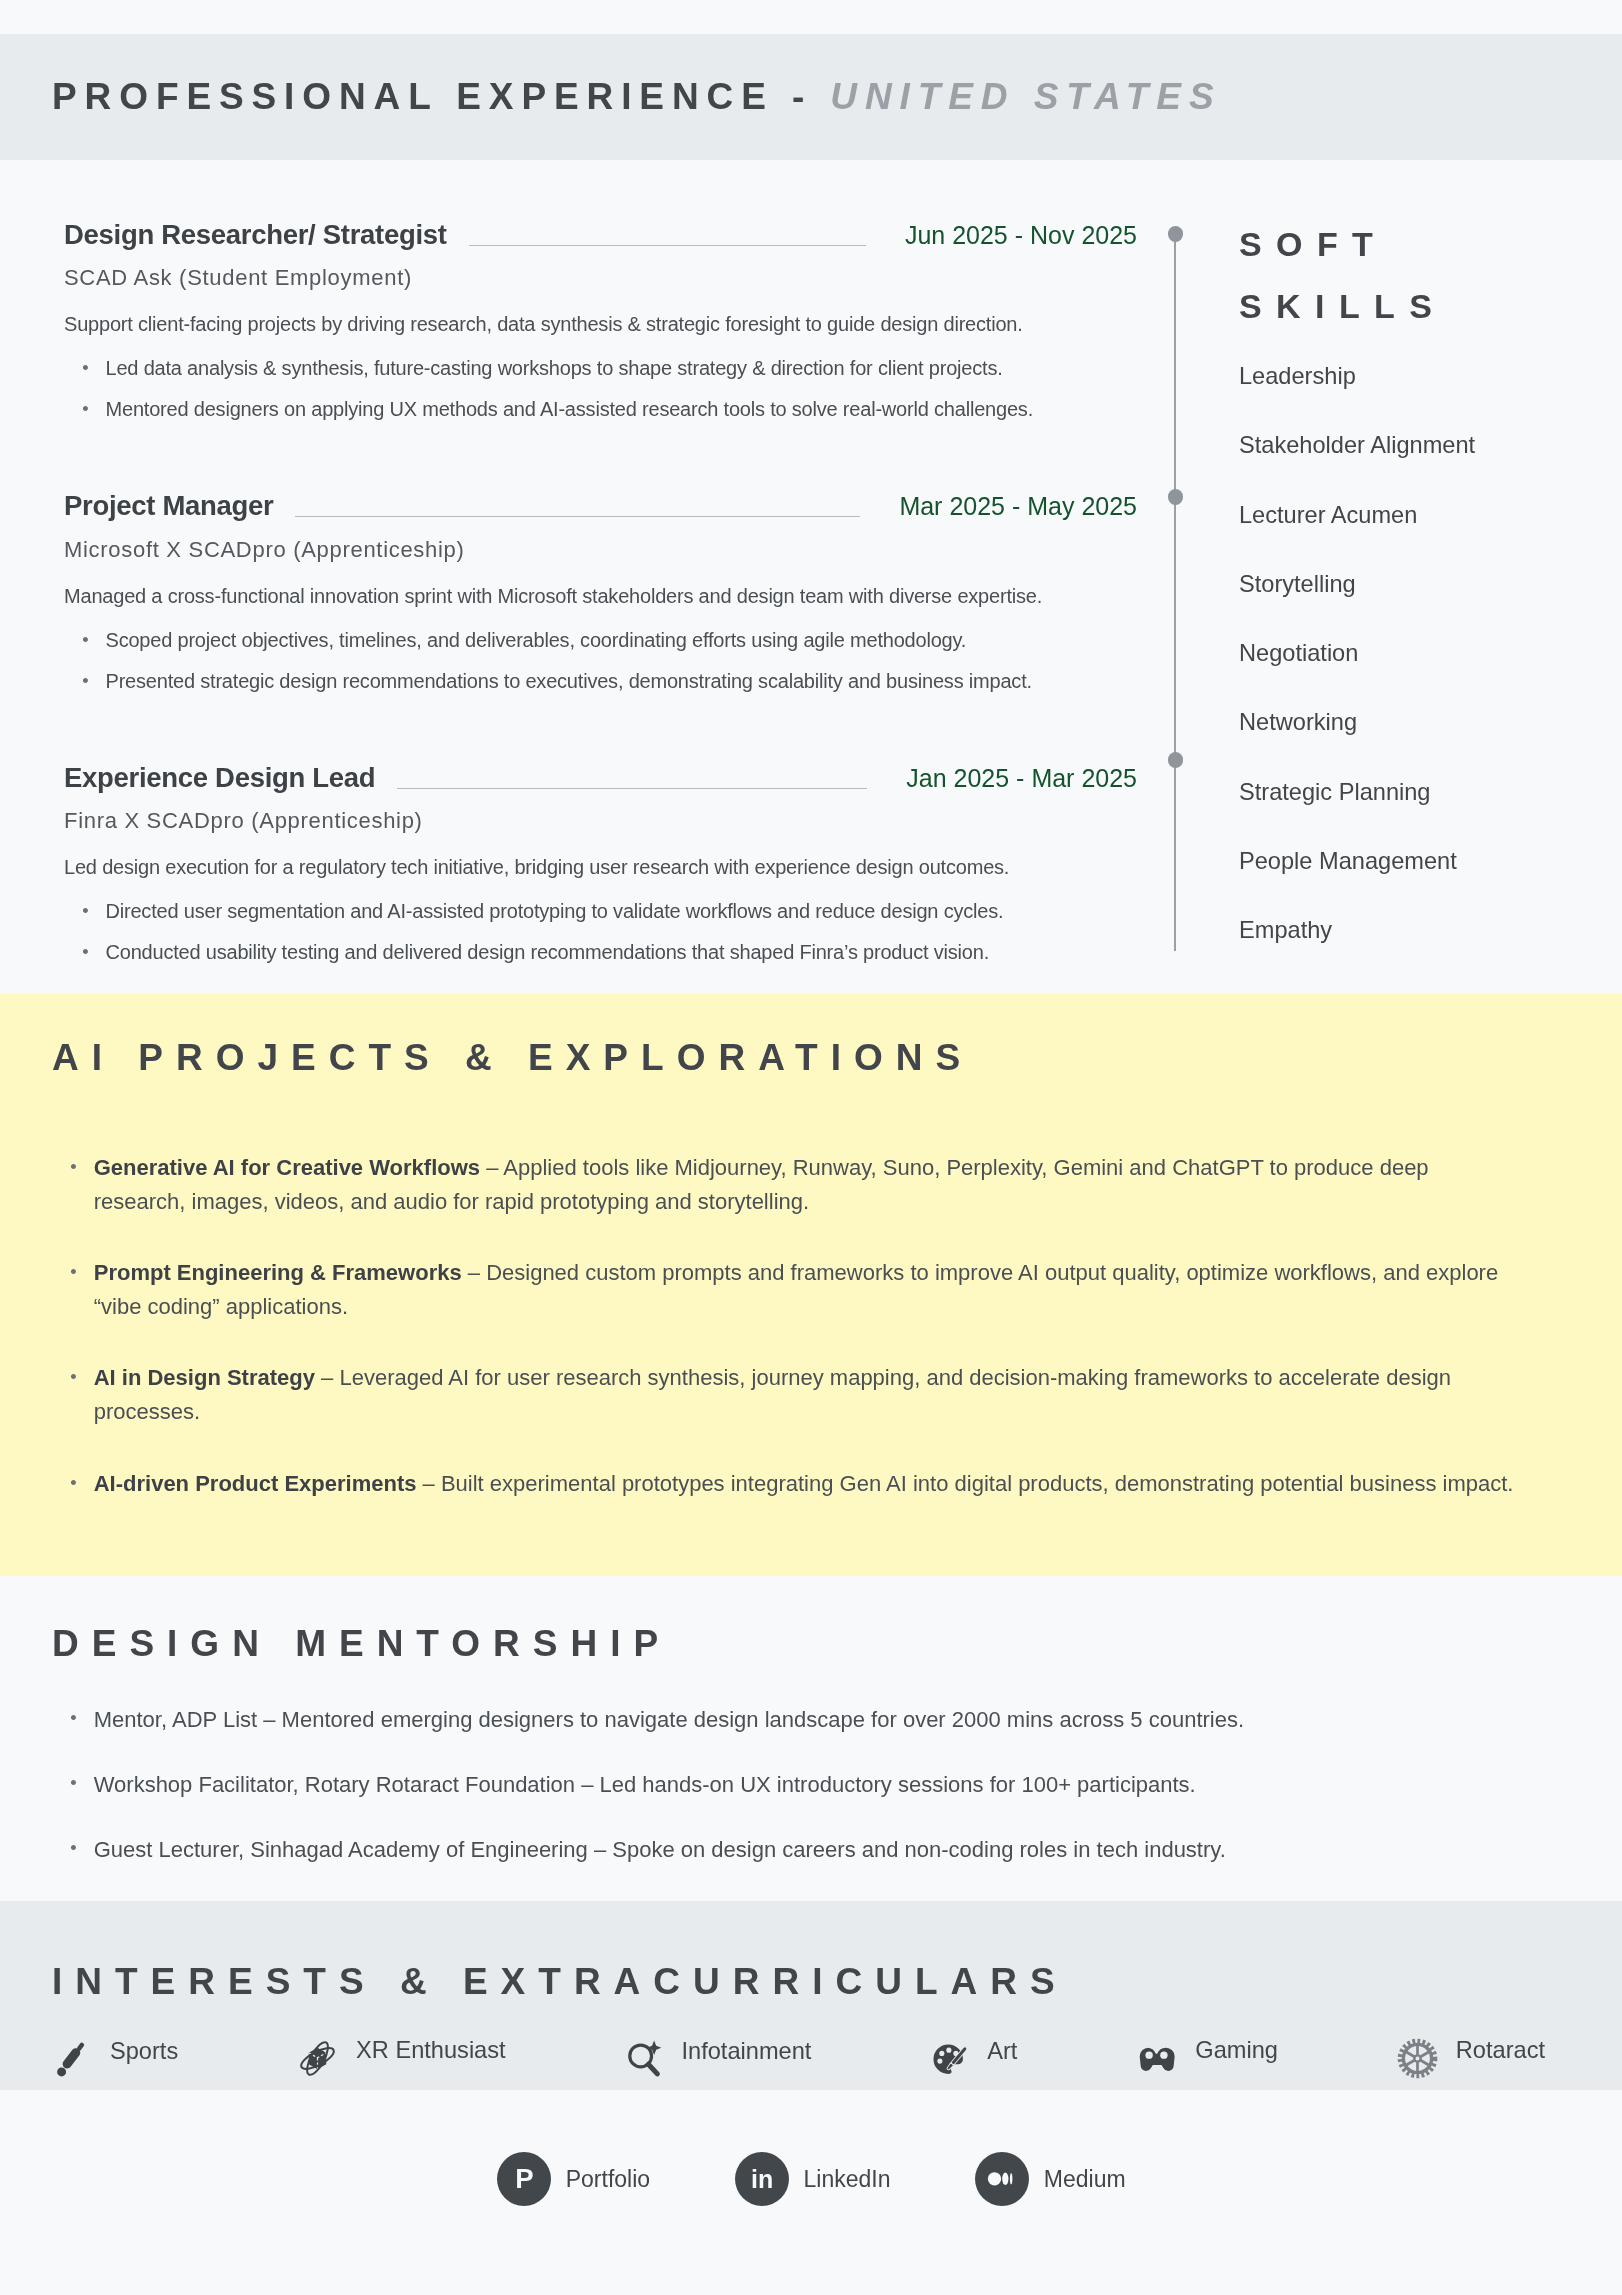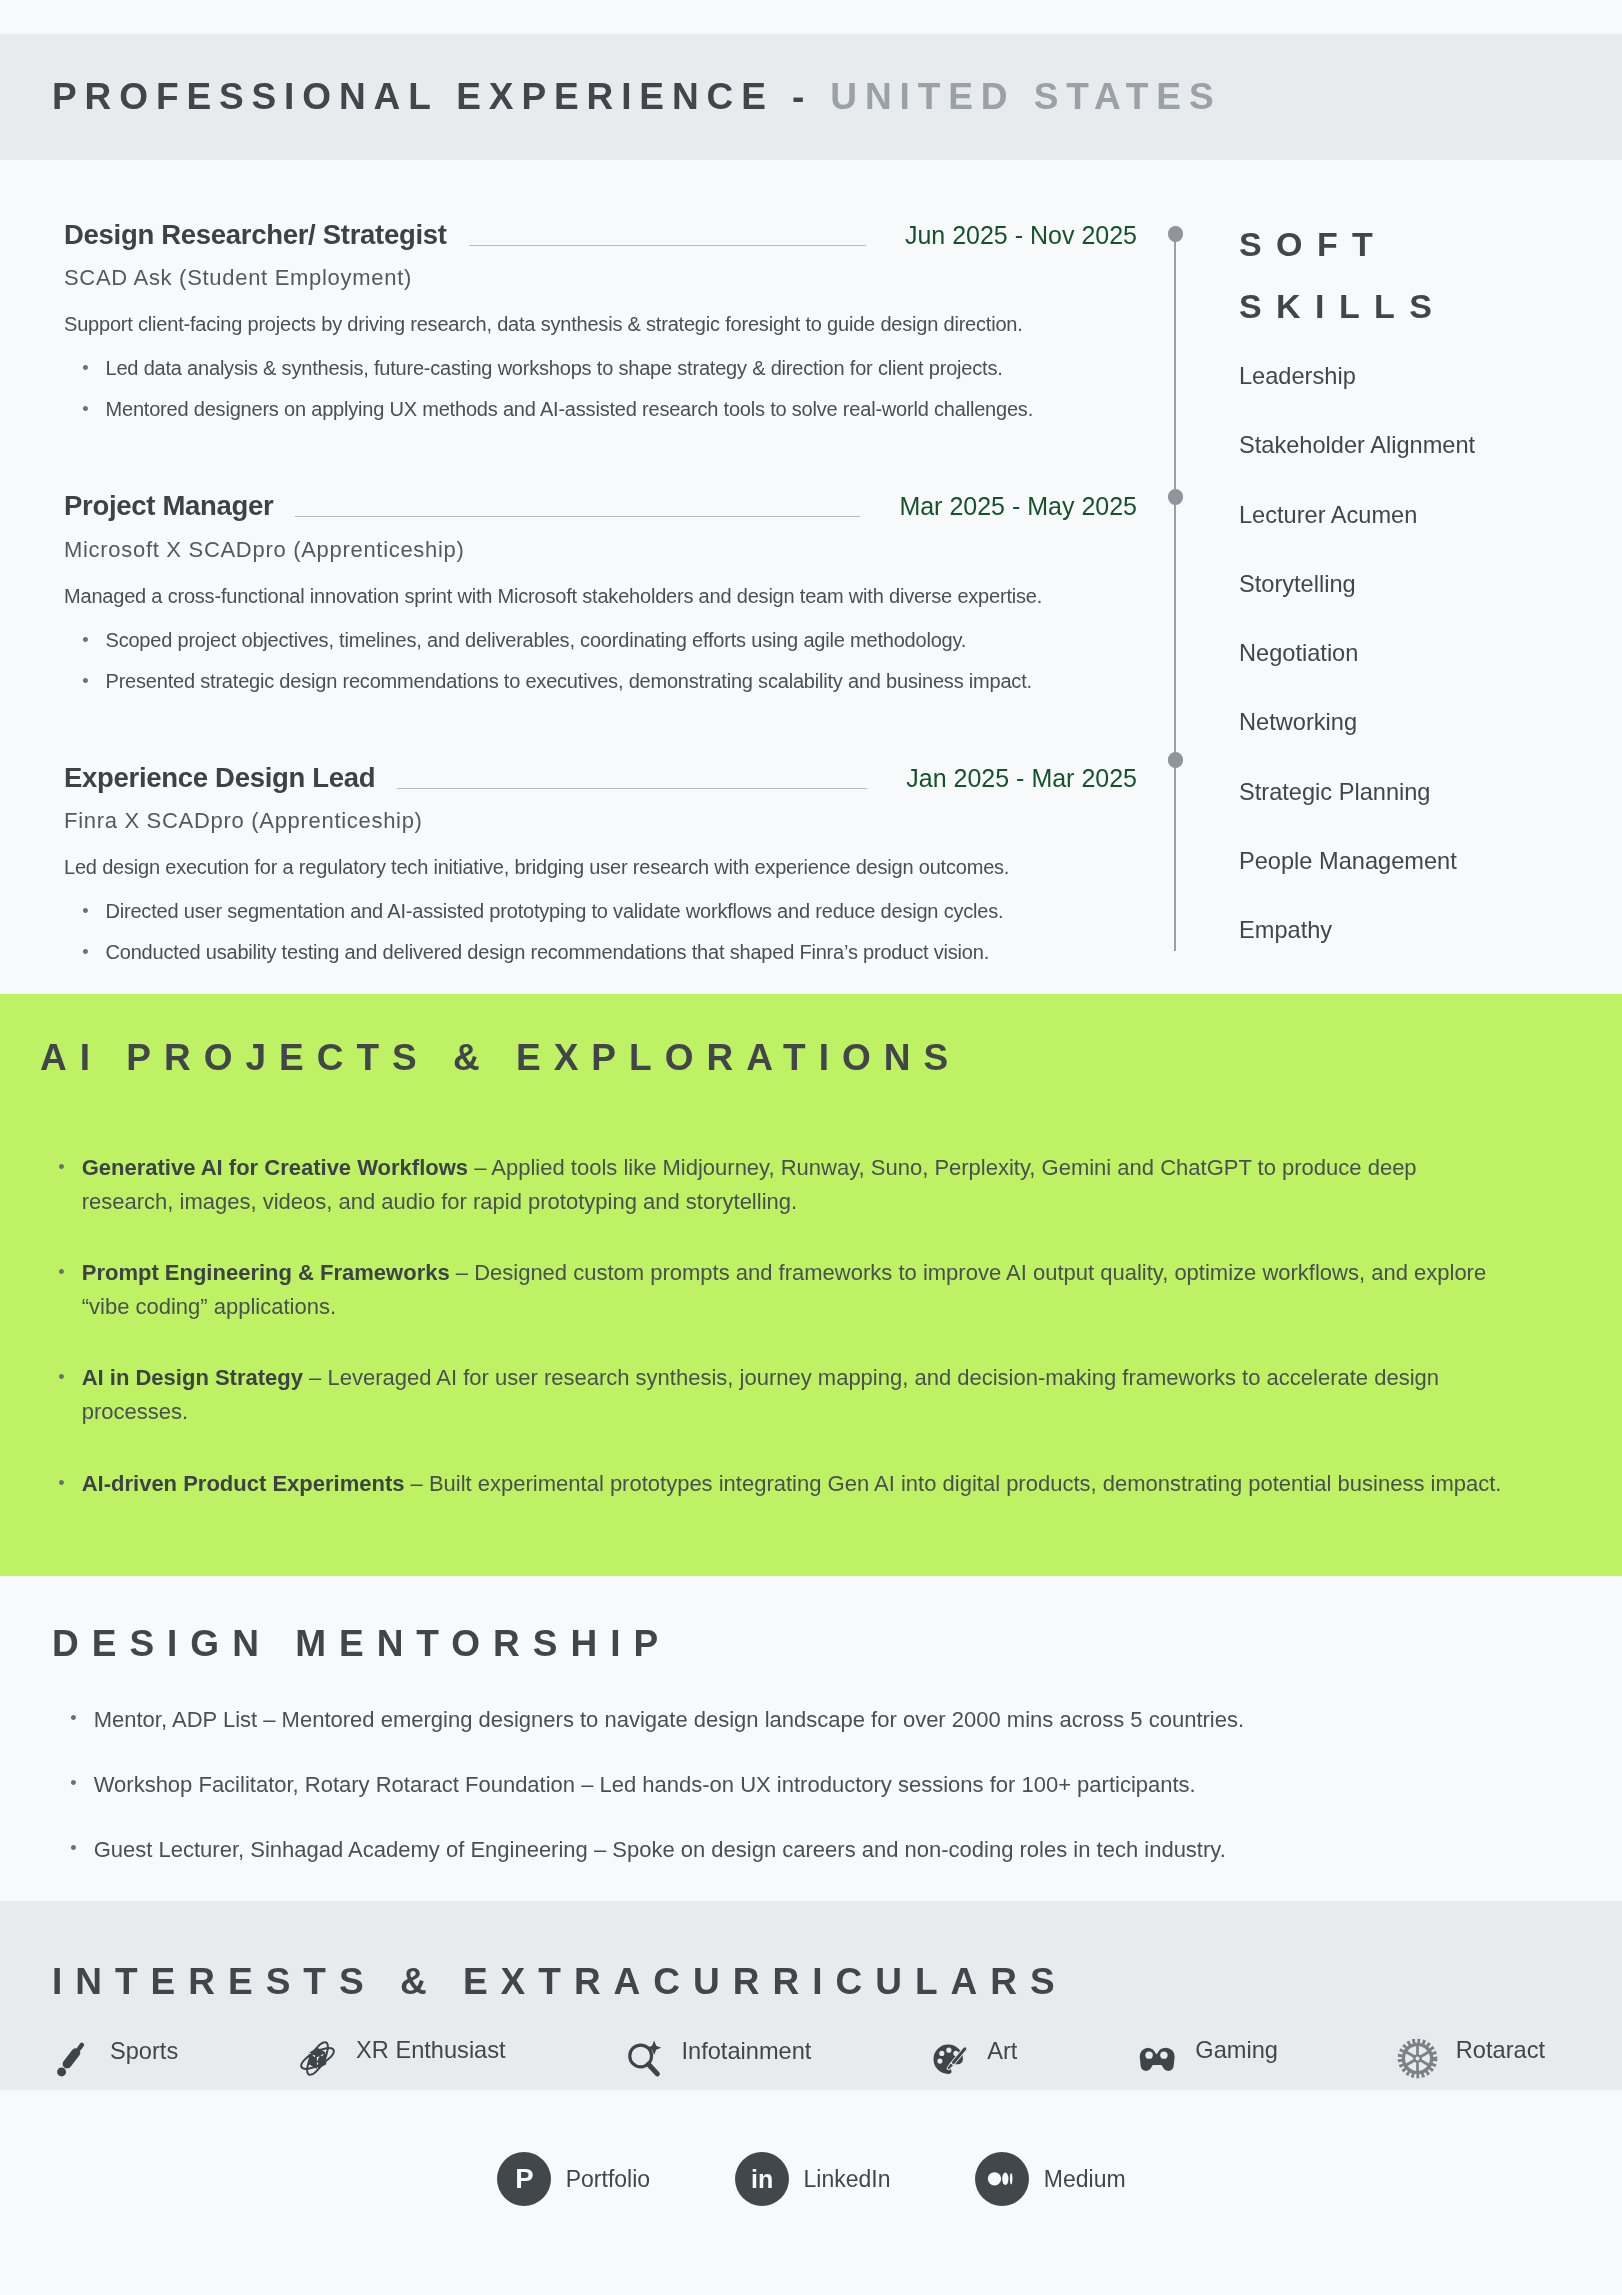--- a/index.html
+++ b/index.html
@@ -14,21 +14,21 @@
 
   
   .header-band{
     margin-top:34px;height:126px;background:#e7ebee;
     display:flex;align-items:center;padding-left:52px;box-sizing:border-box;
   }
   .header-band h1{
     margin:0;font-size:37px;font-weight:bold;color:#42464a;
     letter-spacing:7.9px;white-space:nowrap;
   }
-  .header-band h1 .sub{color:#9ba1a7;}
+  .header-band h1 .sub{color:#9ba1a7;font-style:italic;}
 
   
   .experience{
     height:834px;box-sizing:border-box;
     padding:59px 52px 0 52px;display:flex;
   }
   .exp-col{width:1073px;flex:none;margin-left:12px;}
   .entry{margin-bottom:65px;}
   .entry-titlerow{display:flex;align-items:baseline;margin-bottom:14.4px;}
   .entry-title{font-size:27.5px;font-weight:bold;color:#3d4247;white-space:nowrap;letter-spacing:-0.3px;}
@@ -54,21 +54,21 @@
     letter-spacing:14.4px;line-height:1.85;
   }
   .skills-list{list-style:none;margin:0;padding:0;}
   .skills-list li{font-size:23.6px;color:#42464a;margin-bottom:41px;line-height:1.2;}
 
   
   .section-heading{
     margin:0;font-size:37px;font-weight:bold;color:#42464a;letter-spacing:13px;white-space:nowrap;
   }
   .ai-band{
-    height:582px;background:#bef264;box-sizing:border-box;padding:43px 52px 0 40px;
+    height:582px;background:#fef9c3;box-sizing:border-box;padding:43px 52px 0 52px;
   }
   .ai-band .section-heading{margin-bottom:72px;}
   .rich-bullets{list-style:none;margin:0;padding:0 0 0 18.3px;}
   .rich-bullets li{display:flex;font-size:22px;line-height:1.55;margin-bottom:37px;color:#4a4f54;}
   .rich-bullets .txt{max-width:1427px;}
   .lead{font-weight:bold;color:#3e4247;}
 
   .mentorship{
     height:325px;box-sizing:border-box;padding:47px 52px 0 52px;background:#f8f9fa;
   }

